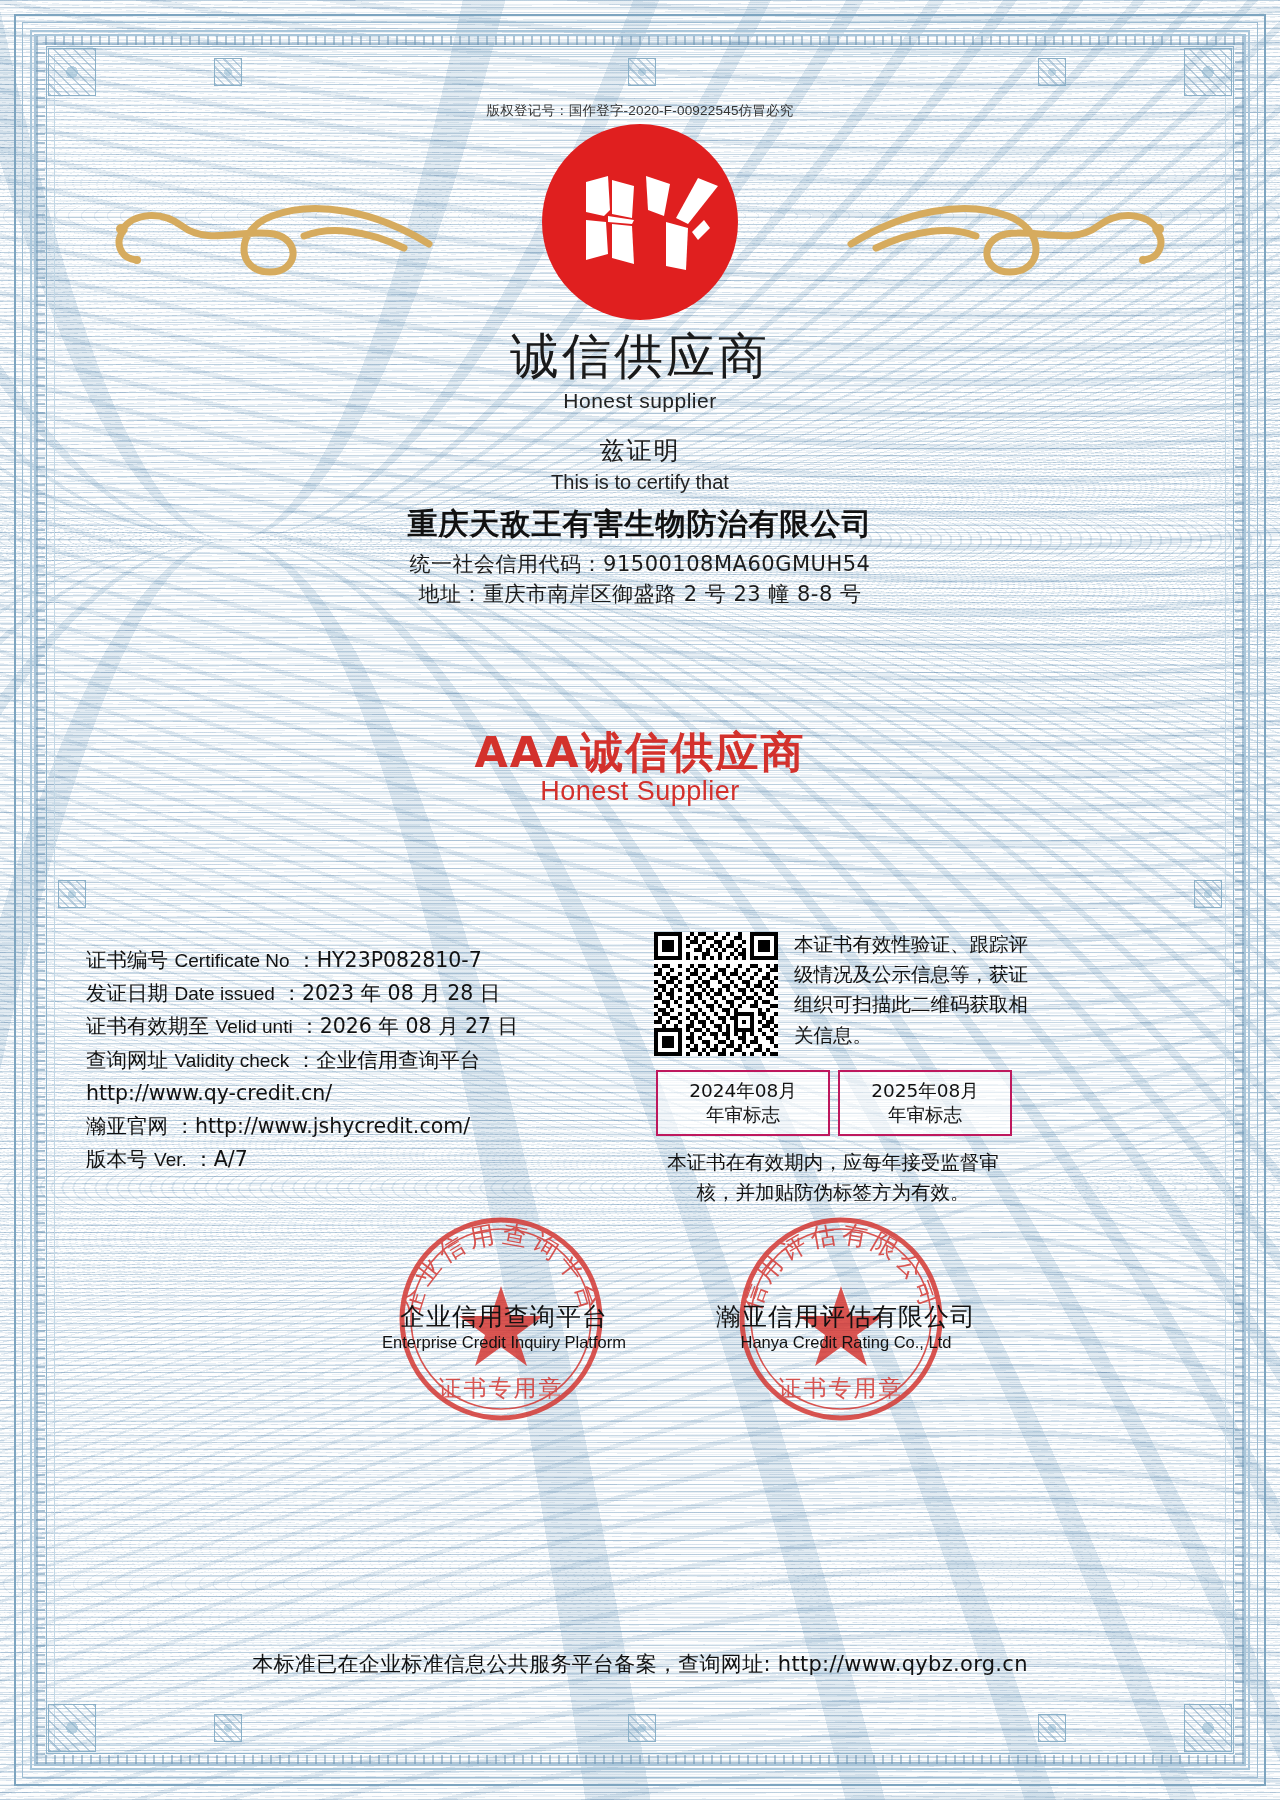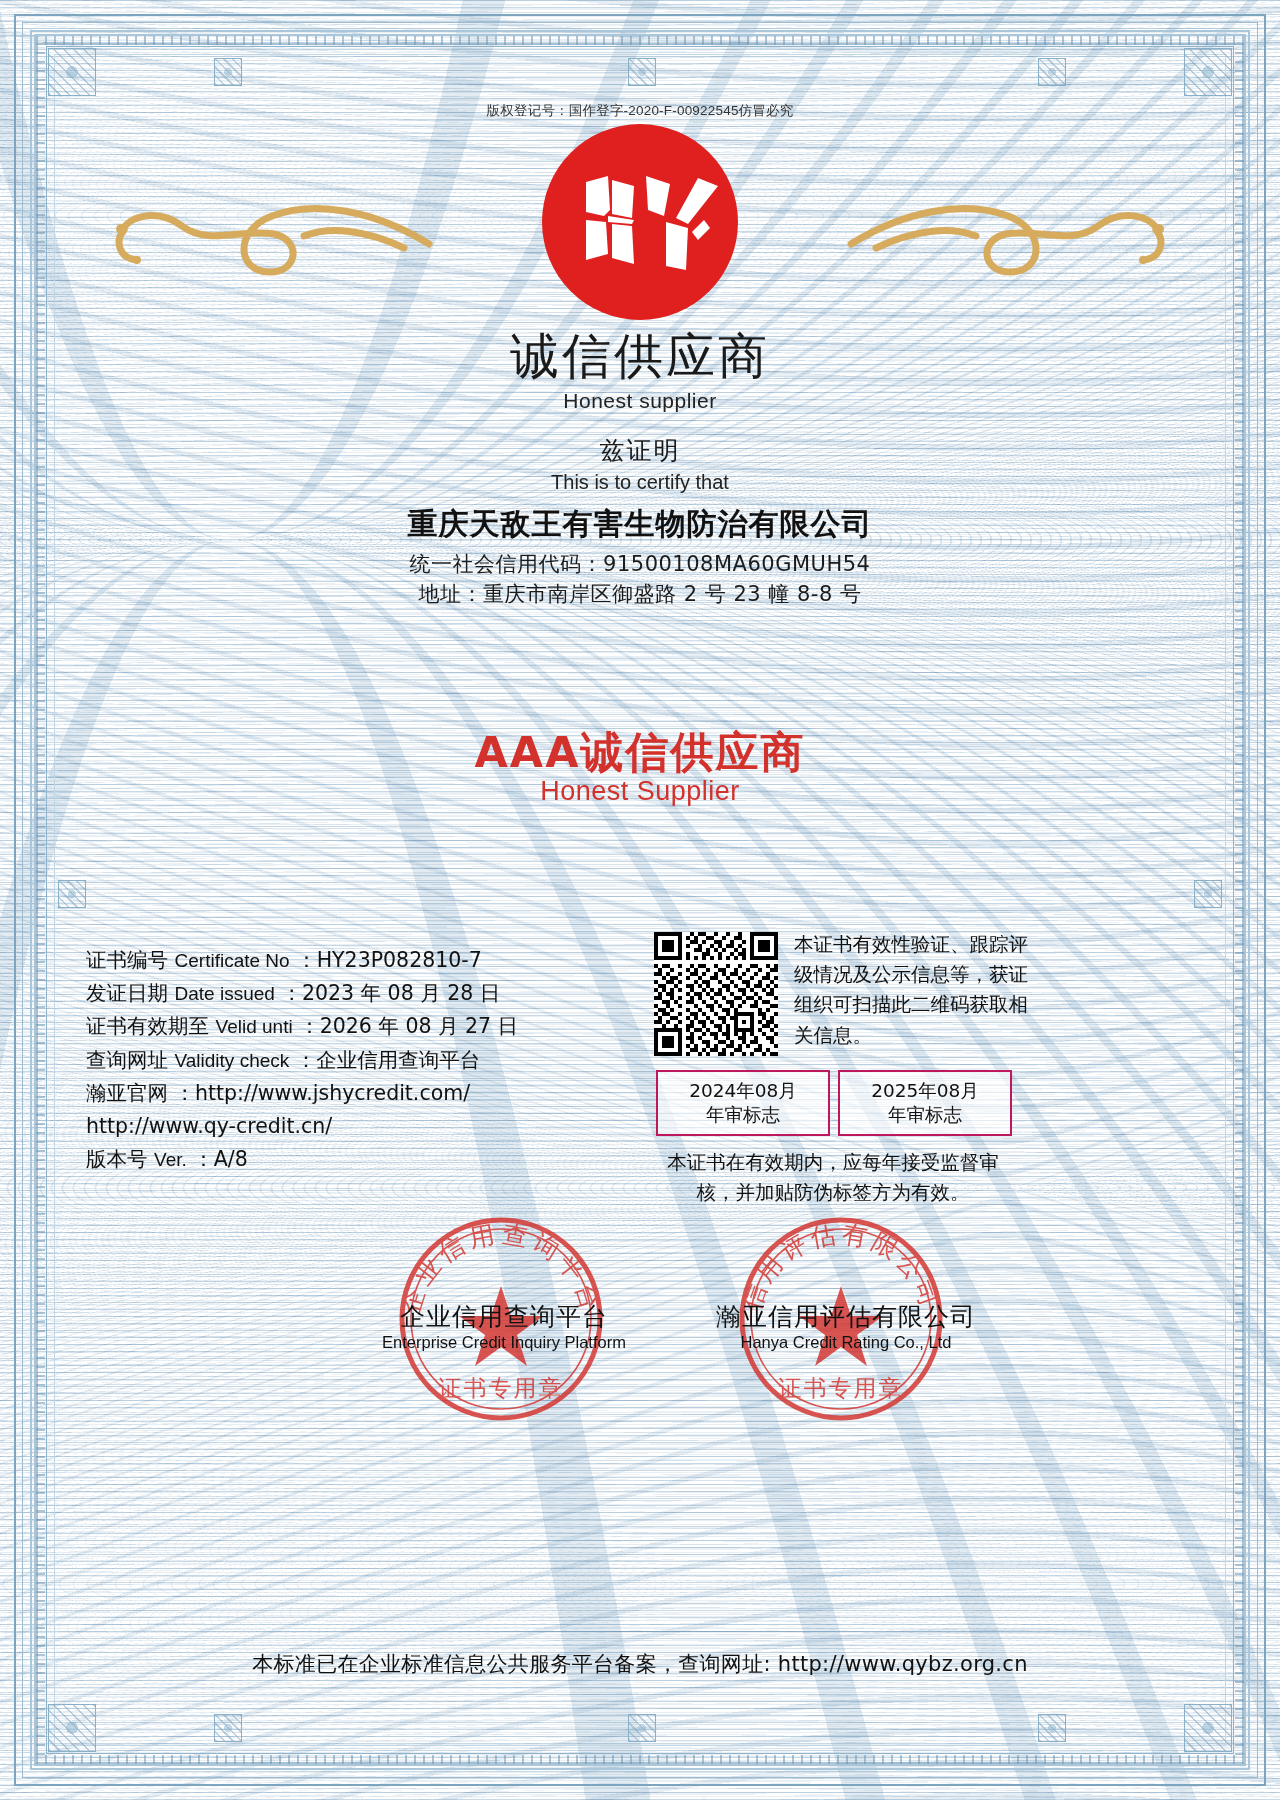--- a/index.html
+++ b/index.html
@@ -305,30 +305,30 @@
         <span>证书有效期至</span>
         <span class="lbl-en">Velid unti</span>
         <span>：2026 年 08 月 27 日</span>
       </div>
       <div>
         <span>查询网址</span>
         <span class="lbl-en">Validity check</span>
         <span>：企业信用查询平台</span>
       </div>
       <div>
+        <span>http://www.qy-credit.cn/</span>
+      </div>
+      <div>
         <span>瀚亚官网</span>
         <span>：http://www.jshycredit.com/</span>
       </div>
       <div>
-        <span>http://www.qy-credit.cn/</span>
-      </div>
-      <div>
         <span>版本号</span>
         <span class="lbl-en">Ver.</span>
-        <span>：A/8</span>
+        <span>：A/7</span>
       </div>
     </div>
 
     <div class="qr">
       <svg width="124" height="124" viewBox="0 0 31 31" shape-rendering="crispEdges">
         <rect width="31" height="31" fill="#fff"></rect>
         <g fill="#000">
 
           <path d="M0 0h7v7H0z"></path>
             <path d="M1 1h5v5H1z" fill="#fff"></path>

